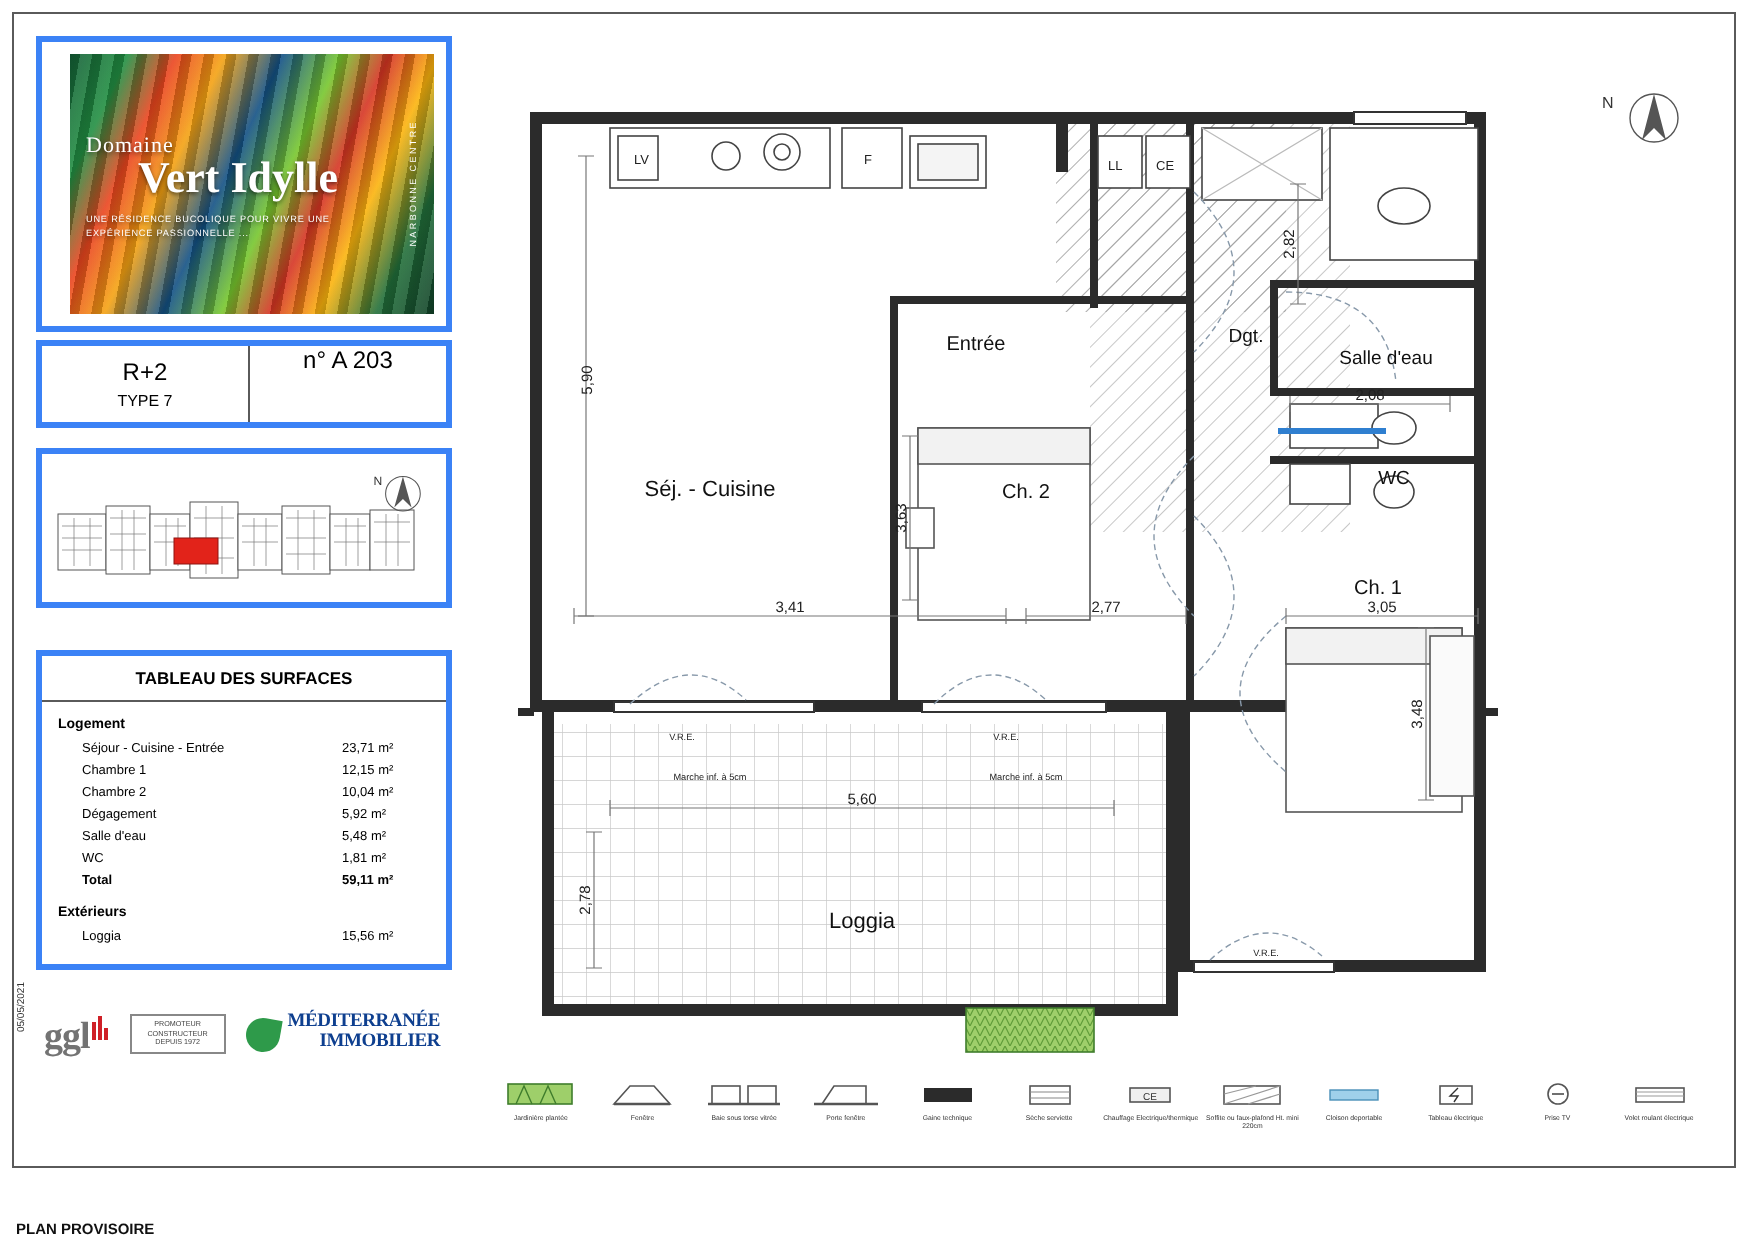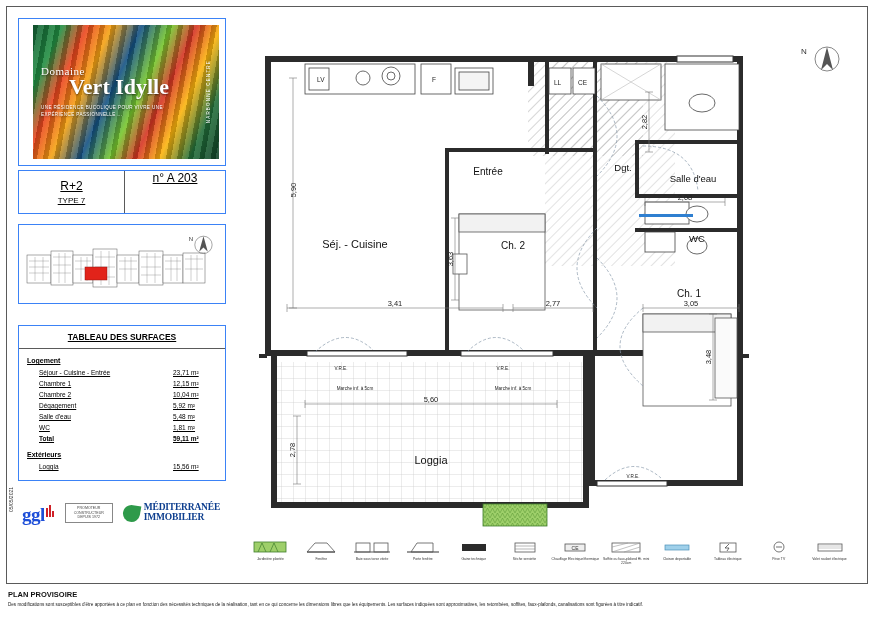--- a/index.html
+++ b/index.html
@@ -1,21 +1,21 @@
 <!DOCTYPE html>
 <html><head>
 <meta charset="utf-8">
 <style>
   html,body{margin:0;padding:0;background:#fff;}
   body{width:876px;height:620px;font-family:"Liberation Sans",sans-serif;overflow:hidden;}
   #page{position:relative;width:876px;height:620px;}
   .frame{position:absolute;left:6px;top:6px;width:862px;height:578px;border:1px solid #5a5a5a;box-sizing:border-box;}
   
   .lcol{position:absolute;left:18px;top:18px;width:208px;}
-  .box{border:1px solid #3b82f6;box-sizing:border-box;background:#fff;text-decoration:underline;}
+  .box{border:3px solid #3b82f6;box-sizing:border-box;background:#fff;}
   
   .cover{position:relative;height:148px;overflow:hidden;}
   .cover .art{position:absolute;left:14px;top:6px;right:6px;bottom:6px;
      background:
        linear-gradient(115deg,#1d5c3a 0%,#2f8a4a 12%,#d44a2a 22%,#e8a32b 32%,#1b4f7a 44%,#7fc242 56%,#c0392b 66%,#f0b429 76%,#2b6b3f 88%,#173f2a 100%);
      filter:saturate(1.2);}
   .cover .art:after{content:"";position:absolute;inset:0;
      background:repeating-linear-gradient(100deg,rgba(0,0,0,.18) 0 5px,rgba(255,255,255,.10) 5px 11px);}
   .cover .vert{position:absolute;right:10px;top:8px;bottom:8px;width:14px;display:flex;align-items:center;justify-content:center;}
   .cover .vert span{writing-mode:vertical-rl;transform:rotate(180deg);font-size:4.5px;letter-spacing:1.2px;color:#fff;}
@@ -39,38 +39,38 @@
   .surf .hd{height:22px;display:flex;align-items:center;justify-content:center;border-bottom:1px solid #5a5a5a;font-size:8.5px;font-weight:bold;}
   .surf .bd{padding:6px 8px 8px 8px;}
   .surf .grp{font-size:7px;font-weight:bold;margin:2px 0 3px 0;}
   .surf .row{display:flex;font-size:6.5px;line-height:11px;padding-left:12px;}
   .surf .row .n{flex:1;}
   .surf .row .v{width:44px;text-align:left;}
   .surf .row.total{font-weight:bold;}
   .surf .sep{height:5px;}
   
   .logos{margin-top:12px;height:40px;display:flex;align-items:center;gap:10px;padding-left:4px;position:relative;}
-  .ggl{font-family:"Liberation Serif",serif;font-size:19px;font-weight:bold;color:#1d4ed8;letter-spacing:-.5px;}
+  .ggl{font-family:"Liberation Serif",serif;font-size:19px;font-weight:bold;color:#737373;letter-spacing:-.5px;}
   .ggl .bars{display:inline-block;vertical-align:4px;margin-left:1px;}
   .ggl .bars i{display:inline-block;width:2px;background:#cf2027;margin-right:1px;}
   .pill{font-size:3.6px;border:1px solid #888;padding:2px 3px;line-height:1.35;text-align:center;color:#444;width:40px;}
   .med{display:flex;align-items:center;gap:4px;}
   .med .leaf{width:17px;height:17px;border-radius:50% 0 50% 50%;background:#2e9a4a;transform:rotate(10deg);}
   .med .mtxt b{display:block;font-size:9.5px;color:#0e3f8f;line-height:1.02;letter-spacing:-.2px;font-family:Liberation Serif, serif;}
-  .med .mtxt b.second{color:#0e3f8f;}
+  .med .mtxt b.second{color:#0e3f8f;text-align:right;}
   .vdate{position:absolute;left:-10px;top:-6px;writing-mode:vertical-rl;transform:rotate(180deg);font-size:5px;color:#333;}
   
   .plan{position:absolute;left:245px;top:18px;width:610px;height:520px;}
   .legend{position:absolute;left:245px;top:540px;width:610px;height:36px;display:flex;align-items:flex-start;}
   .lg{flex:1;display:flex;flex-direction:column;align-items:center;}
   .lg .sw{height:14px;width:40px;display:flex;align-items:center;justify-content:center;}
   .lg .cap{font-size:3.4px;color:#333;margin-top:3px;text-align:center;line-height:1.3;}
   
   .footer{position:absolute;left:8px;top:590px;width:860px;}
-  .footer .ft1{font-size:7.5px;font-weight:bold;color:#111;}
+  .footer .ft1{font-size:7.5px;font-weight:bold;color:#111;margin-top:20px;}
   .footer .ft2{font-size:4.6px;color:#222;margin-top:3px;}
   
   .northbig{position:absolute;right:10px;top:26px;width:46px;height:30px;}
   text{font-family:"Liberation Sans",sans-serif;}
 </style>
 </head>
 <body>
 
 <div id="page">
   <div class="frame"></div>

